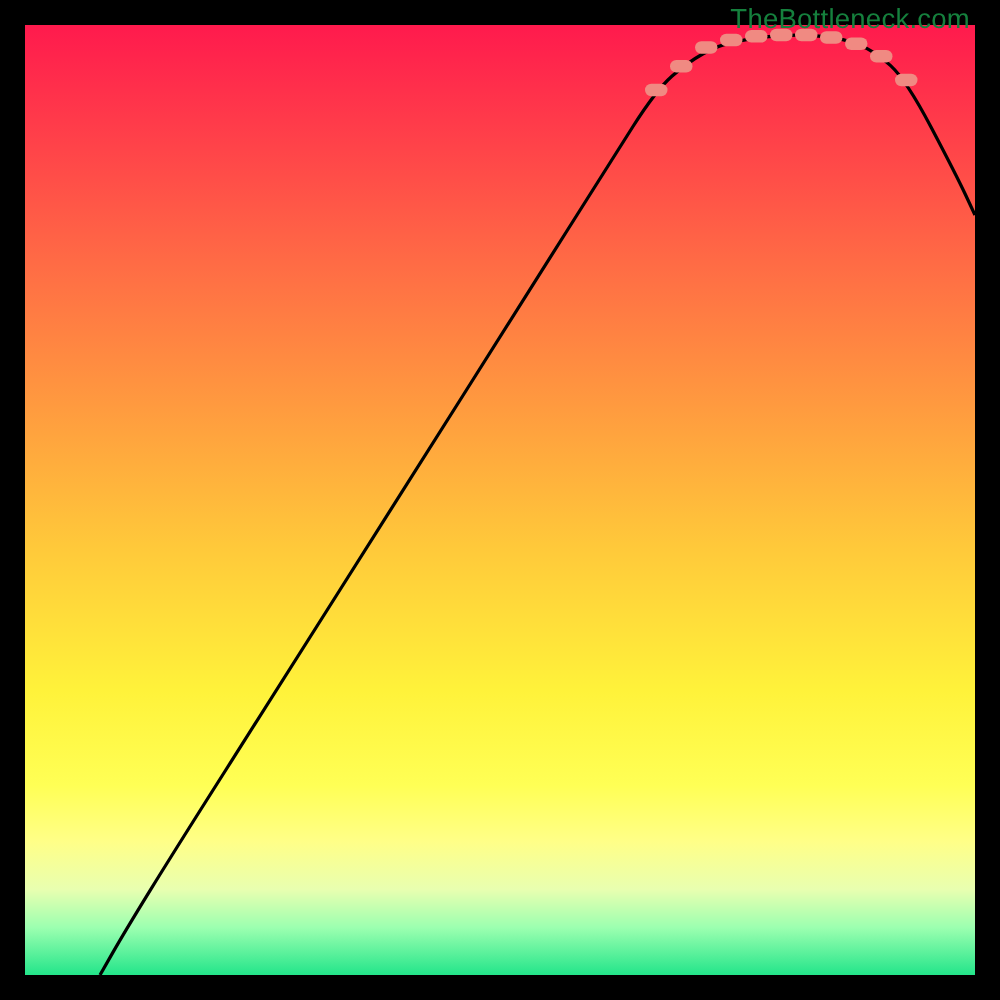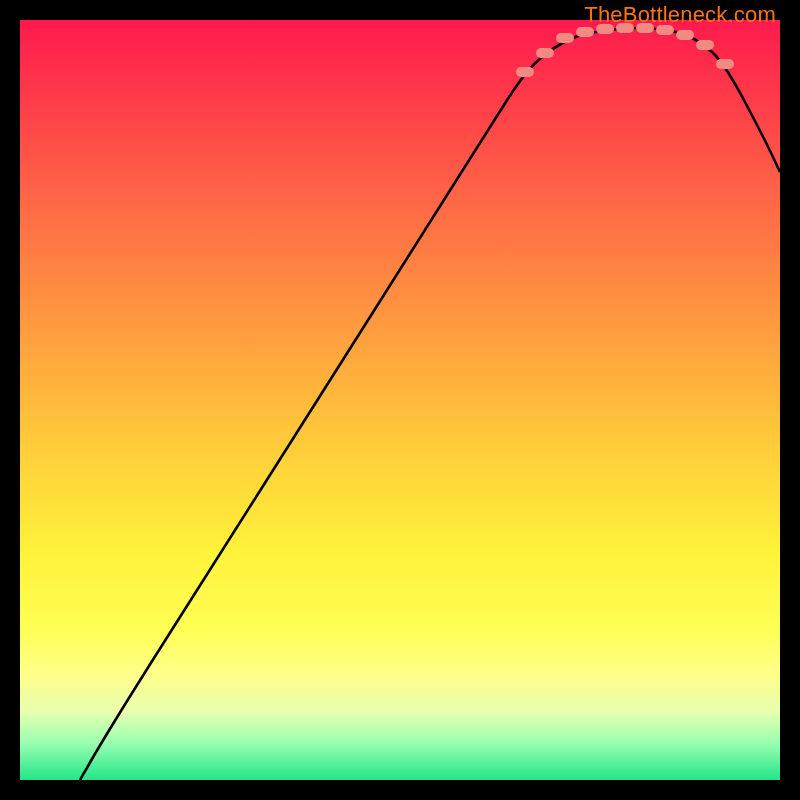--- a/index.html
+++ b/index.html
@@ -42,21 +42,21 @@
     position: absolute;
     left: 0;
     top: 0;
     width: 760px;
     height: 760px;
   }
   .watermark {
     position: absolute;
     top: 2px;
     right: 24px;
-    color: #f97316;
+    color: #15803d;
     font-family: Arial, Helvetica, sans-serif;
     font-size: 22px;
     letter-spacing: 0.2px;
   }
 </style>
 </head>
 <body>
 
 <div class="frame">
   <div class="grad"></div>

